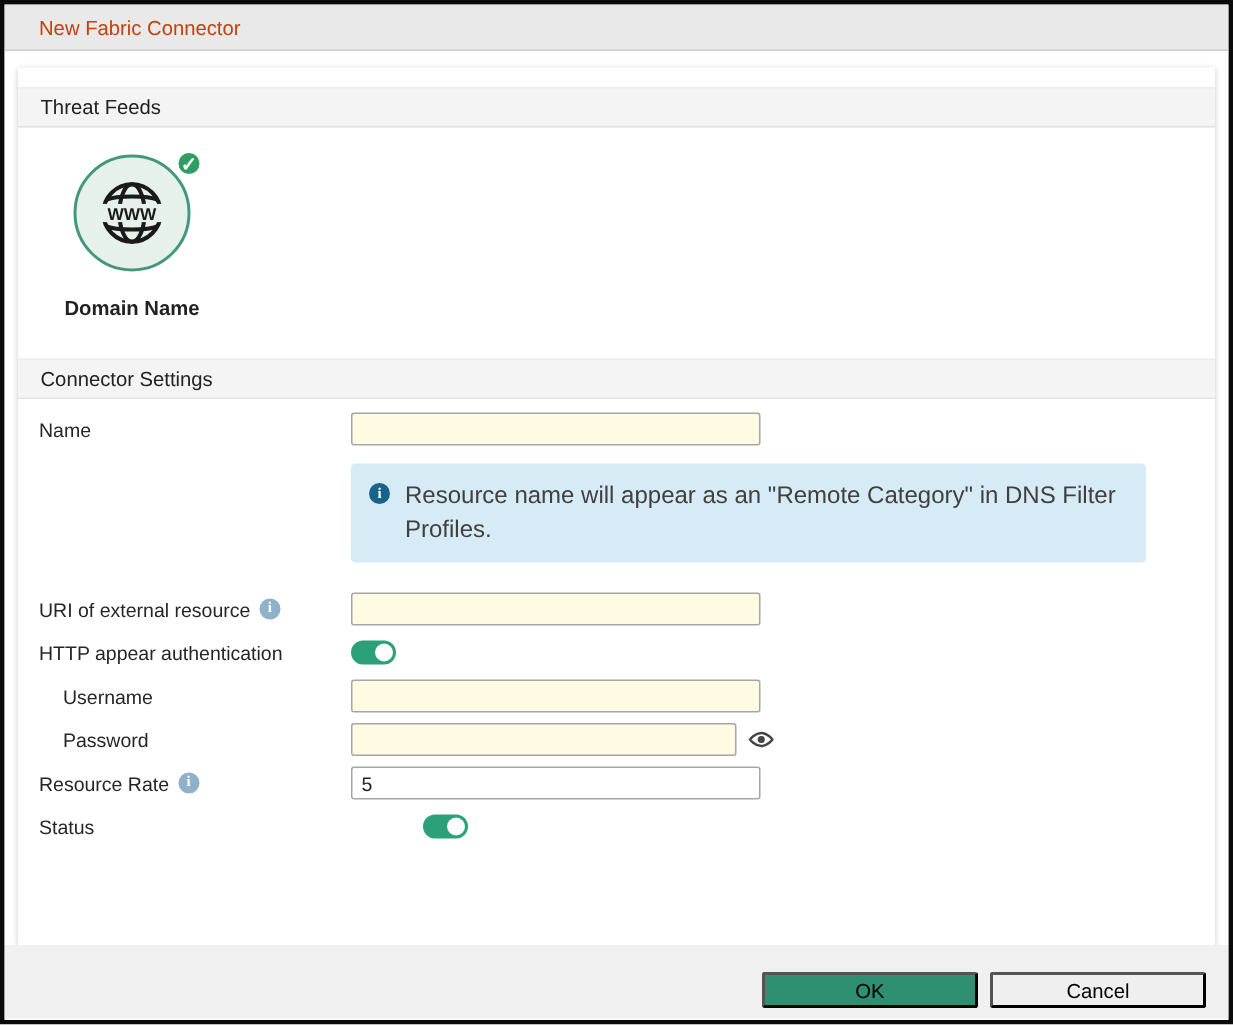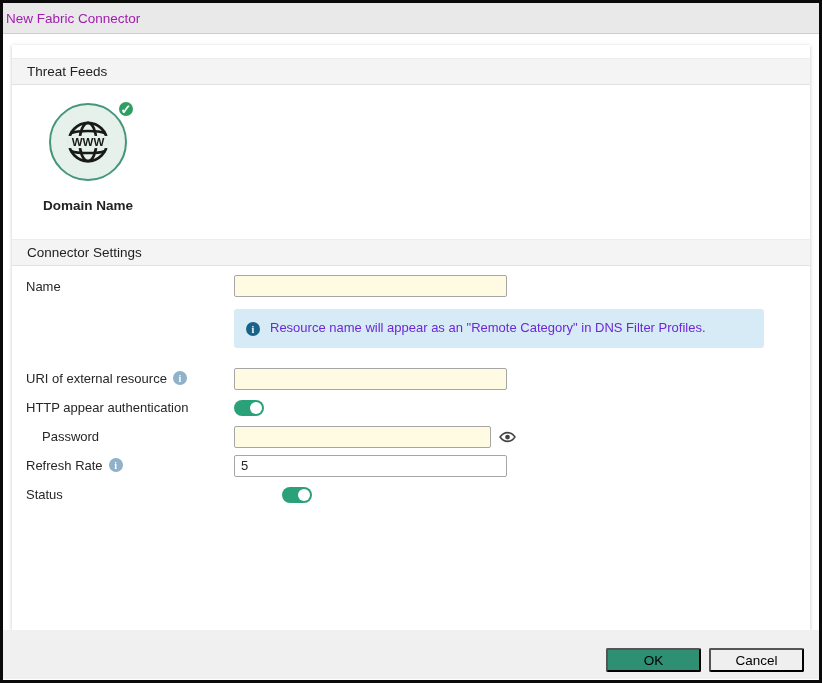--- a/index.html
+++ b/index.html
@@ -12,22 +12,22 @@
     background:#fff;
     position:relative;
     overflow:hidden;
   }
 
   
   .dialog-header {
     height:31px; background:#e9e9e9;
     border-bottom:1px solid #cdcdcd;
     display:flex; align-items:center;
-    padding:0 3px;
-    font-size:13.5px; color:#a21caf;
+    padding:0 23px;
+    font-size:13.5px; color:#c2410c;
   }
 
   
   .dialog-body { height:596px; padding:11px 9px 12px 9px; background:#fff; }
   .panel {
     height:585px; background:#fff;
     box-shadow:0 1px 4px rgba(0,0,0,.22);
     overflow:hidden;
   }
   .panel-pad-top { height:13px; }
@@ -87,21 +87,21 @@
     flex:0 0 14px; cursor:default;
   }
 
   .info-box {
     margin:12px 0 20px 222px; width:530px;
     background:#d6ebf5; border-radius:3px;
     padding:10px 14px 10px 12px;
     display:flex; gap:10px; align-items:flex-start;
   }
   .info-box .info-dot { background:#17638a; margin-top:3px; }
-  .info-box-text { font-size:13px; line-height:1.45; color:#6d28d9; }
+  .info-box-text { font-size:16px; line-height:1.45; color:#404040; }
 
   .toggle {
     width:30px; height:16px; border-radius:9px;
     background:#2aa179; position:relative; cursor:pointer;
     flex:0 0 30px;
   }
   .toggle::after {
     content:""; position:absolute; top:2px; right:2px;
     width:12px; height:12px; border-radius:50%; background:#fff;
   }
@@ -117,21 +117,21 @@
   }
   .counter { font-size:10.5px; color:#333; margin-left:8px; align-self:flex-end; padding-bottom:2px; }
 
   
   .dialog-footer {
     height:49px; background:#f0f0f0;
     display:flex; justify-content:flex-end; align-items:flex-start;
     gap:8px; padding:18px 15px 0 0;
   }
   .btn {
-    width:95px; height:24px; font-size:13.5px;
+    width:144px; height:24px; font-size:13.5px;
     font-family:"Liberation Sans", sans-serif;
     border-radius:2px; cursor:pointer;
   }
   .btn-ok { background:#2e8f72; border:1px solid #28male;" border:1px solid #28795f; color:#fff; }
   .btn-ok { background:#2e8f72; border:1px solid #28795f; color:#fff; }
   .btn-cancel { background:#fdfdfd; border:1px solid #c6c6c6; color:#333; }
 </style>
 </head>
 <body>
 
@@ -196,37 +196,43 @@
           <input class="txt w-std" type="text" value="" style="">
         </div>
 
         <div class="form-row">
           <div class="form-label">
             <span>HTTP appear authentication</span>
           </div>
           <div class="toggle"></div>
         </div>
 
+        <div class="form-row">
+          <div class="form-label sub">
+            <span>Username</span>
+          </div>
+          <input class="txt w-std" type="text" value="" style="">
+        </div>
 
         <div class="form-row">
           <div class="form-label sub">
             <span>Password</span>
           </div>
           <input class="txt w-pass" type="password" value="" style="">
           <span class="eye-btn">
             <svg width="19" height="12" viewBox="0 0 24 14">
               <path d="M12 1.5 C6.5 1.5 2.6 7 2.6 7 S6.5 12.5 12 12.5 21.4 7 21.4 7 17.5 1.5 12 1.5 Z" fill="none" stroke="#444" stroke-width="2"></path>
               <circle cx="12" cy="7" r="3" fill="#444"></circle>
             </svg>
           </span>
         </div>
 
         <div class="form-row">
           <div class="form-label">
-            <span>Refresh Rate</span>
+            <span>Resource Rate</span>
             <span class="info-dot">i</span>
           </div>
           <input class="txt white w-std" type="text" value="5" style="">
         </div>
 
 
         <div class="form-row" style="margin-top:3px;gap:48px;">
           <div class="form-label">
             <span>Status</span>
           </div>

